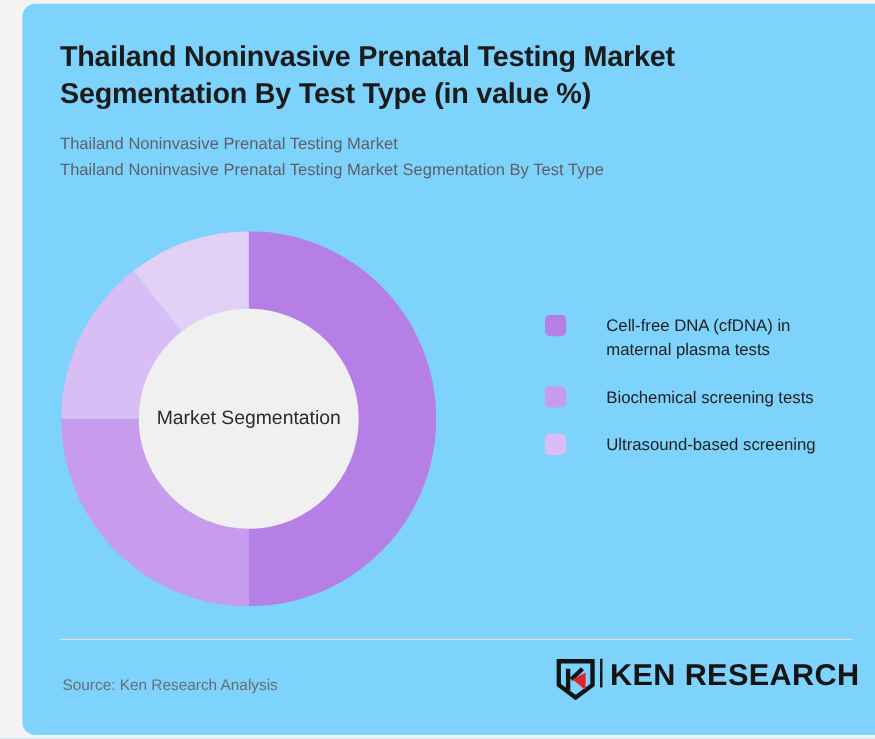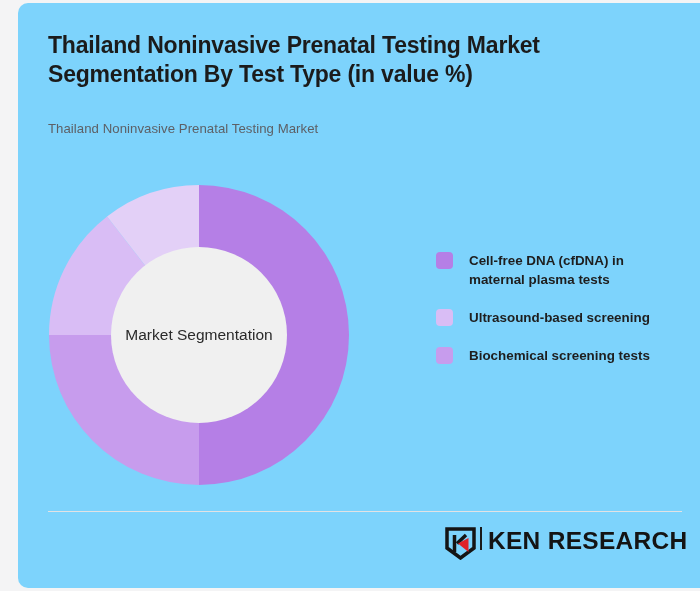--- a/index.html
+++ b/index.html
@@ -34,21 +34,21 @@
   }
   .chart-title {
     font-size: 23px;
     font-weight: bold;
     color: #1b1b1b;
     line-height: 1.27;
     letter-spacing: -0.2px;
     margin: 0;
   }
   .subtitles {
-    margin-top: 30px;
+    margin-top: 16px;
   }
   .subtitle-line {
     font-size: 13.2px;
     color: #5d6066;
     line-height: 1.55;
     letter-spacing: 0.05px;
   }
 
   
   .chart-area {
@@ -100,26 +100,25 @@
     margin-bottom: 0;
   }
   .legend-swatch {
     width: 17px;
     height: 17px;
     border-radius: 4px;
     flex: 0 0 auto;
     margin-top: 1px;
   }
   .legend-label {
-    margin-left: 16px;
+    margin-left: 32px;
     font-size: 13.4px;
     color: #1e1e1e;
     line-height: 1.42;
     max-width: 196px;
-    font-weight: bold;
   }
 
   
   .divider {
     position: absolute;
     left: 30px;
     top: 508px;
     width: 634px;
     height: 1px;
     background: #e2e2e4;
@@ -164,20 +163,21 @@
 </style>
 </head>
 <body>
 
 <div class="card">
 
   <div class="header">
     <div class="chart-title">Thailand Noninvasive Prenatal Testing Market Segmentation By Test Type (in value %)</div>
     <div class="subtitles">
       <div class="subtitle-line">Thailand Noninvasive Prenatal Testing Market</div>
+      <div class="subtitle-line">Thailand Noninvasive Prenatal Testing Market Segmentation By Test Type</div>
     </div>
   </div>
 
   <div class="chart-area">
 
     <div class="donut-wrap">
       <svg class="donut-svg" viewBox="0 0 300 300">
         <g id="donut-slices">
             <path d="M 150 150 L 150.00 0.00 A 150 150 0 0 1 150.00 300.00 Z" fill="#b57fe6"></path>
             <path d="M 150 150 L 150.00 300.00 A 150 150 0 0 1 0.00 150.00 Z" fill="#c79ced"></path>
@@ -190,31 +190,32 @@
         <span>Market Segmentation</span>
       </div>
     </div>
 
     <div class="legend" id="legend">
         <div class="legend-item">
           <span class="legend-swatch" style="background: rgb(181, 127, 230);"></span>
           <span class="legend-label">Cell-free DNA (cfDNA) in maternal plasma tests</span>
         </div>
         <div class="legend-item">
+          <span class="legend-swatch" style="background: rgb(199, 156, 237);"></span>
+          <span class="legend-label">Biochemical screening tests</span>
+        </div>
+        <div class="legend-item">
           <span class="legend-swatch" style="background: rgb(217, 189, 245);"></span>
           <span class="legend-label">Ultrasound-based screening</span>
         </div>
-        <div class="legend-item">
-          <span class="legend-swatch" style="background: rgb(199, 156, 237);"></span>
-          <span class="legend-label">Biochemical screening tests</span>
-        </div>
       </div>
   </div>
 
   <div class="divider"></div>
+  <div class="source-text">Source: Ken Research Analysis</div>
 
   <div class="logo">
     <svg class="logo-mark" viewBox="0 0 62 66">
       <path d="M4 4 H58 V42 L31 62 L4 42 Z" fill="none" stroke="#141414" stroke-width="7"></path>
       <path d="M19 16 V50" fill="none" stroke="#141414" stroke-width="7"></path>
       <path d="M24 33 L42 16" fill="none" stroke="#141414" stroke-width="7"></path>
       <path id="logo-triangle" d="M26 33 L47 22 L47 50 Z" fill="#e02228"></path>
     </svg>
     <div class="logo-sep"></div>
     <div class="logo-word">KEN RESEARCH</div>

